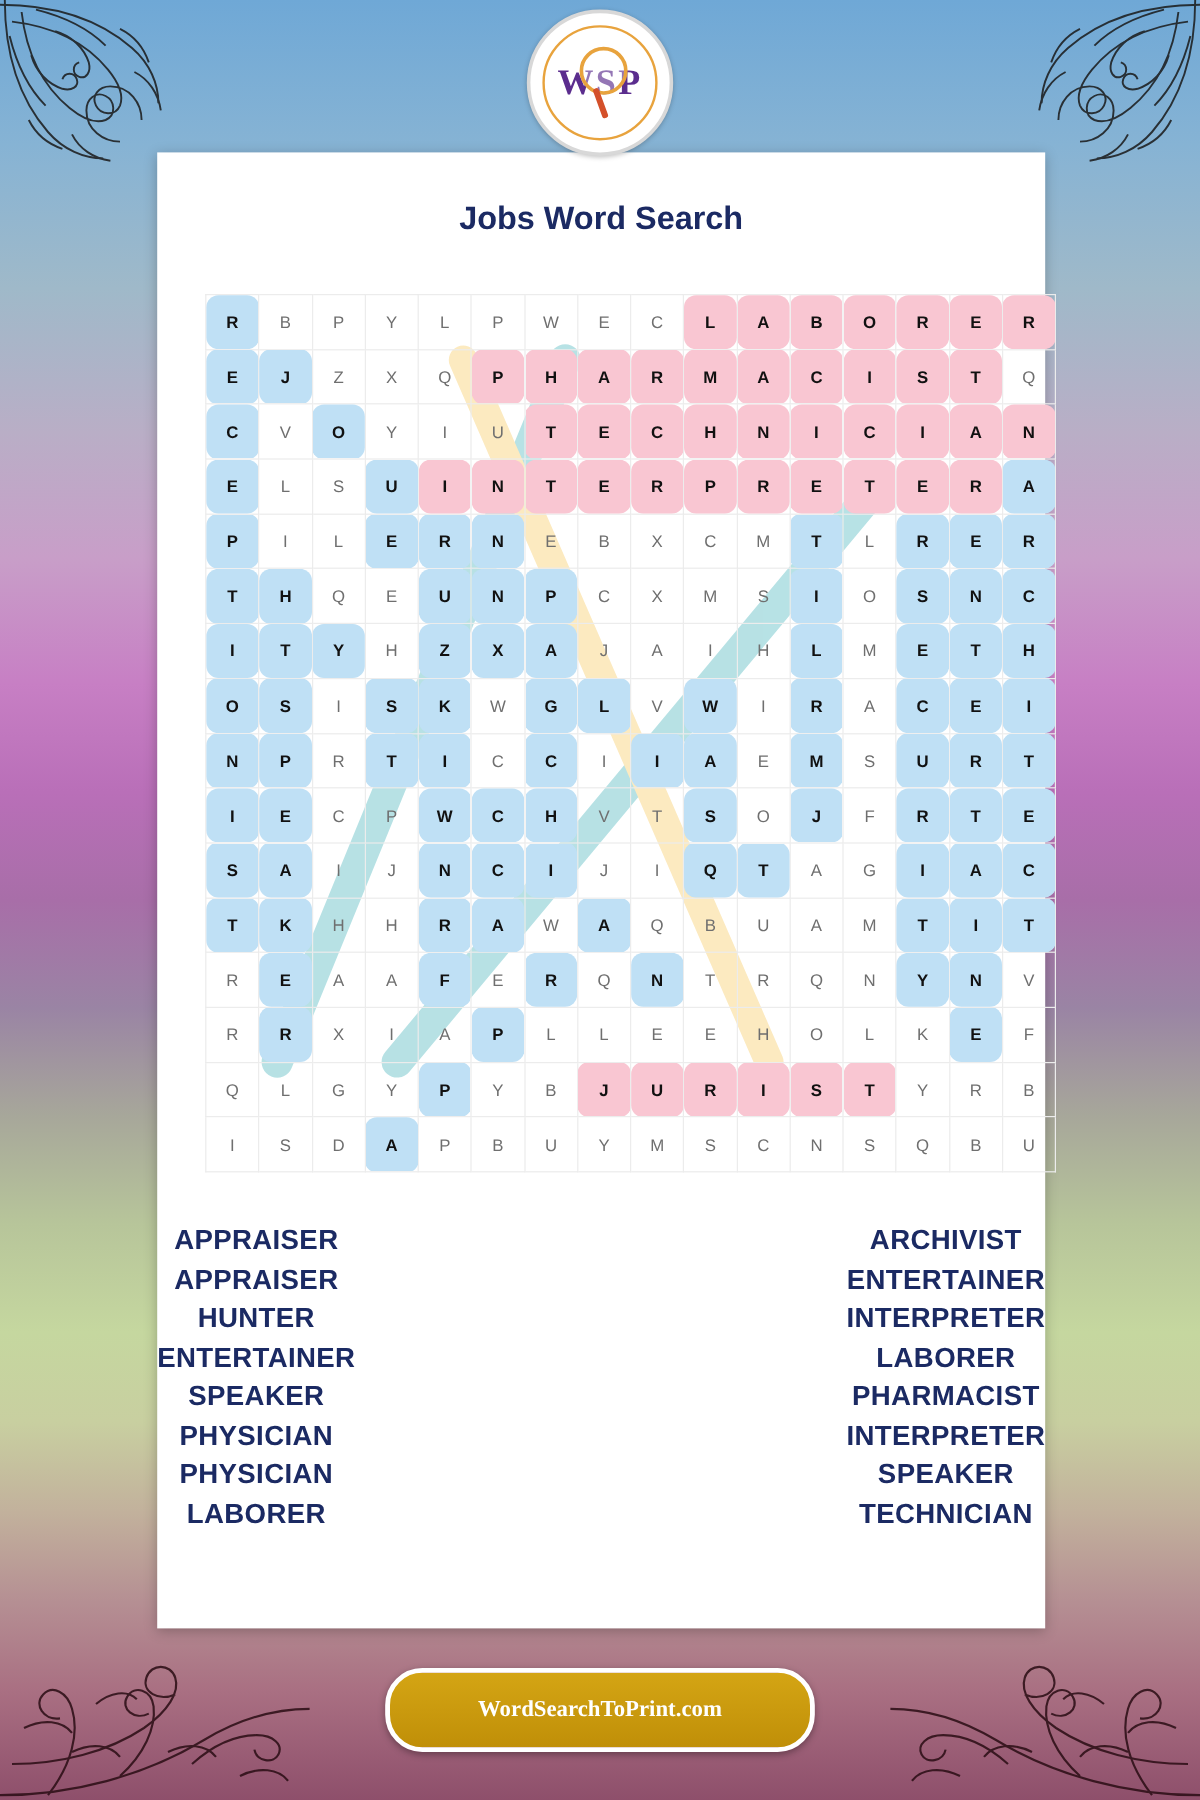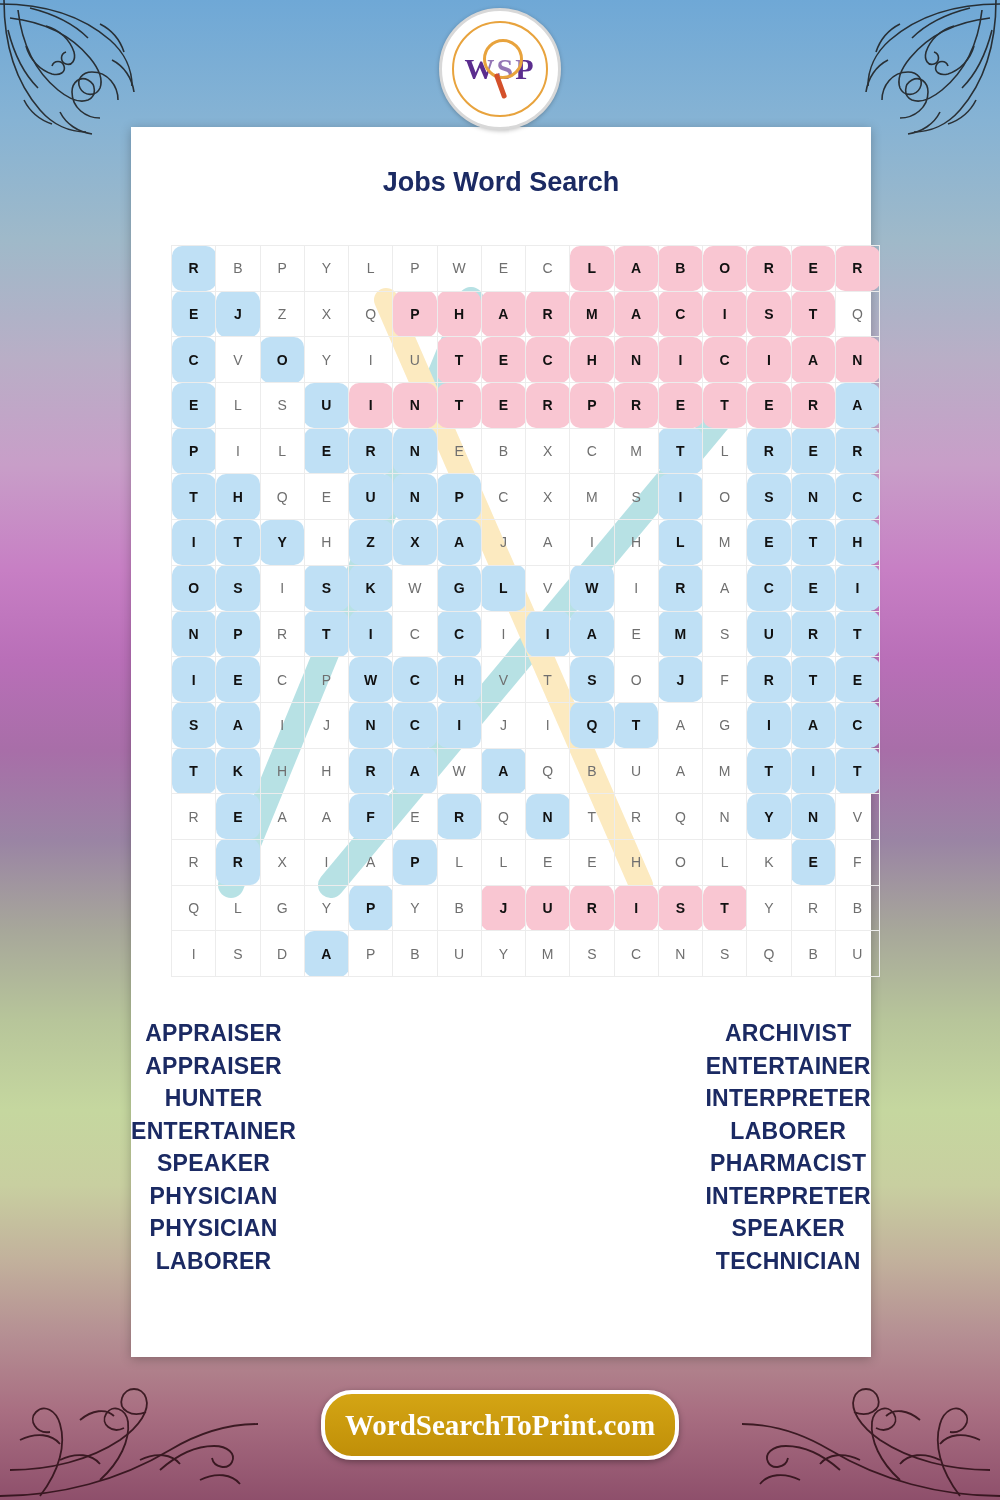--- a/index.html
+++ b/index.html
@@ -192,21 +192,21 @@
     background: linear-gradient(180deg, #d4a514 0%, #c08f08 100%);
     border: 4px solid #ffffff;
     box-shadow: 0 2px 6px rgba(0,0,0,0.35);
     display: flex;
     align-items: center;
     justify-content: center;
     z-index: 8;
   }
   .footer-btn span {
     color: #ffffff;
-    font-size: 29px;
+    font-size: 19px;
     font-weight: bold;
     font-family: "Liberation Serif", serif;
   }
 </style>
 </head>
 <body>
 
 <div class="corner corner-tl">
   <svg viewBox="0 0 150 150" xmlns="http://www.w3.org/2000/svg">
     <g fill="none" stroke="#1a1a1a" stroke-width="1.6">

